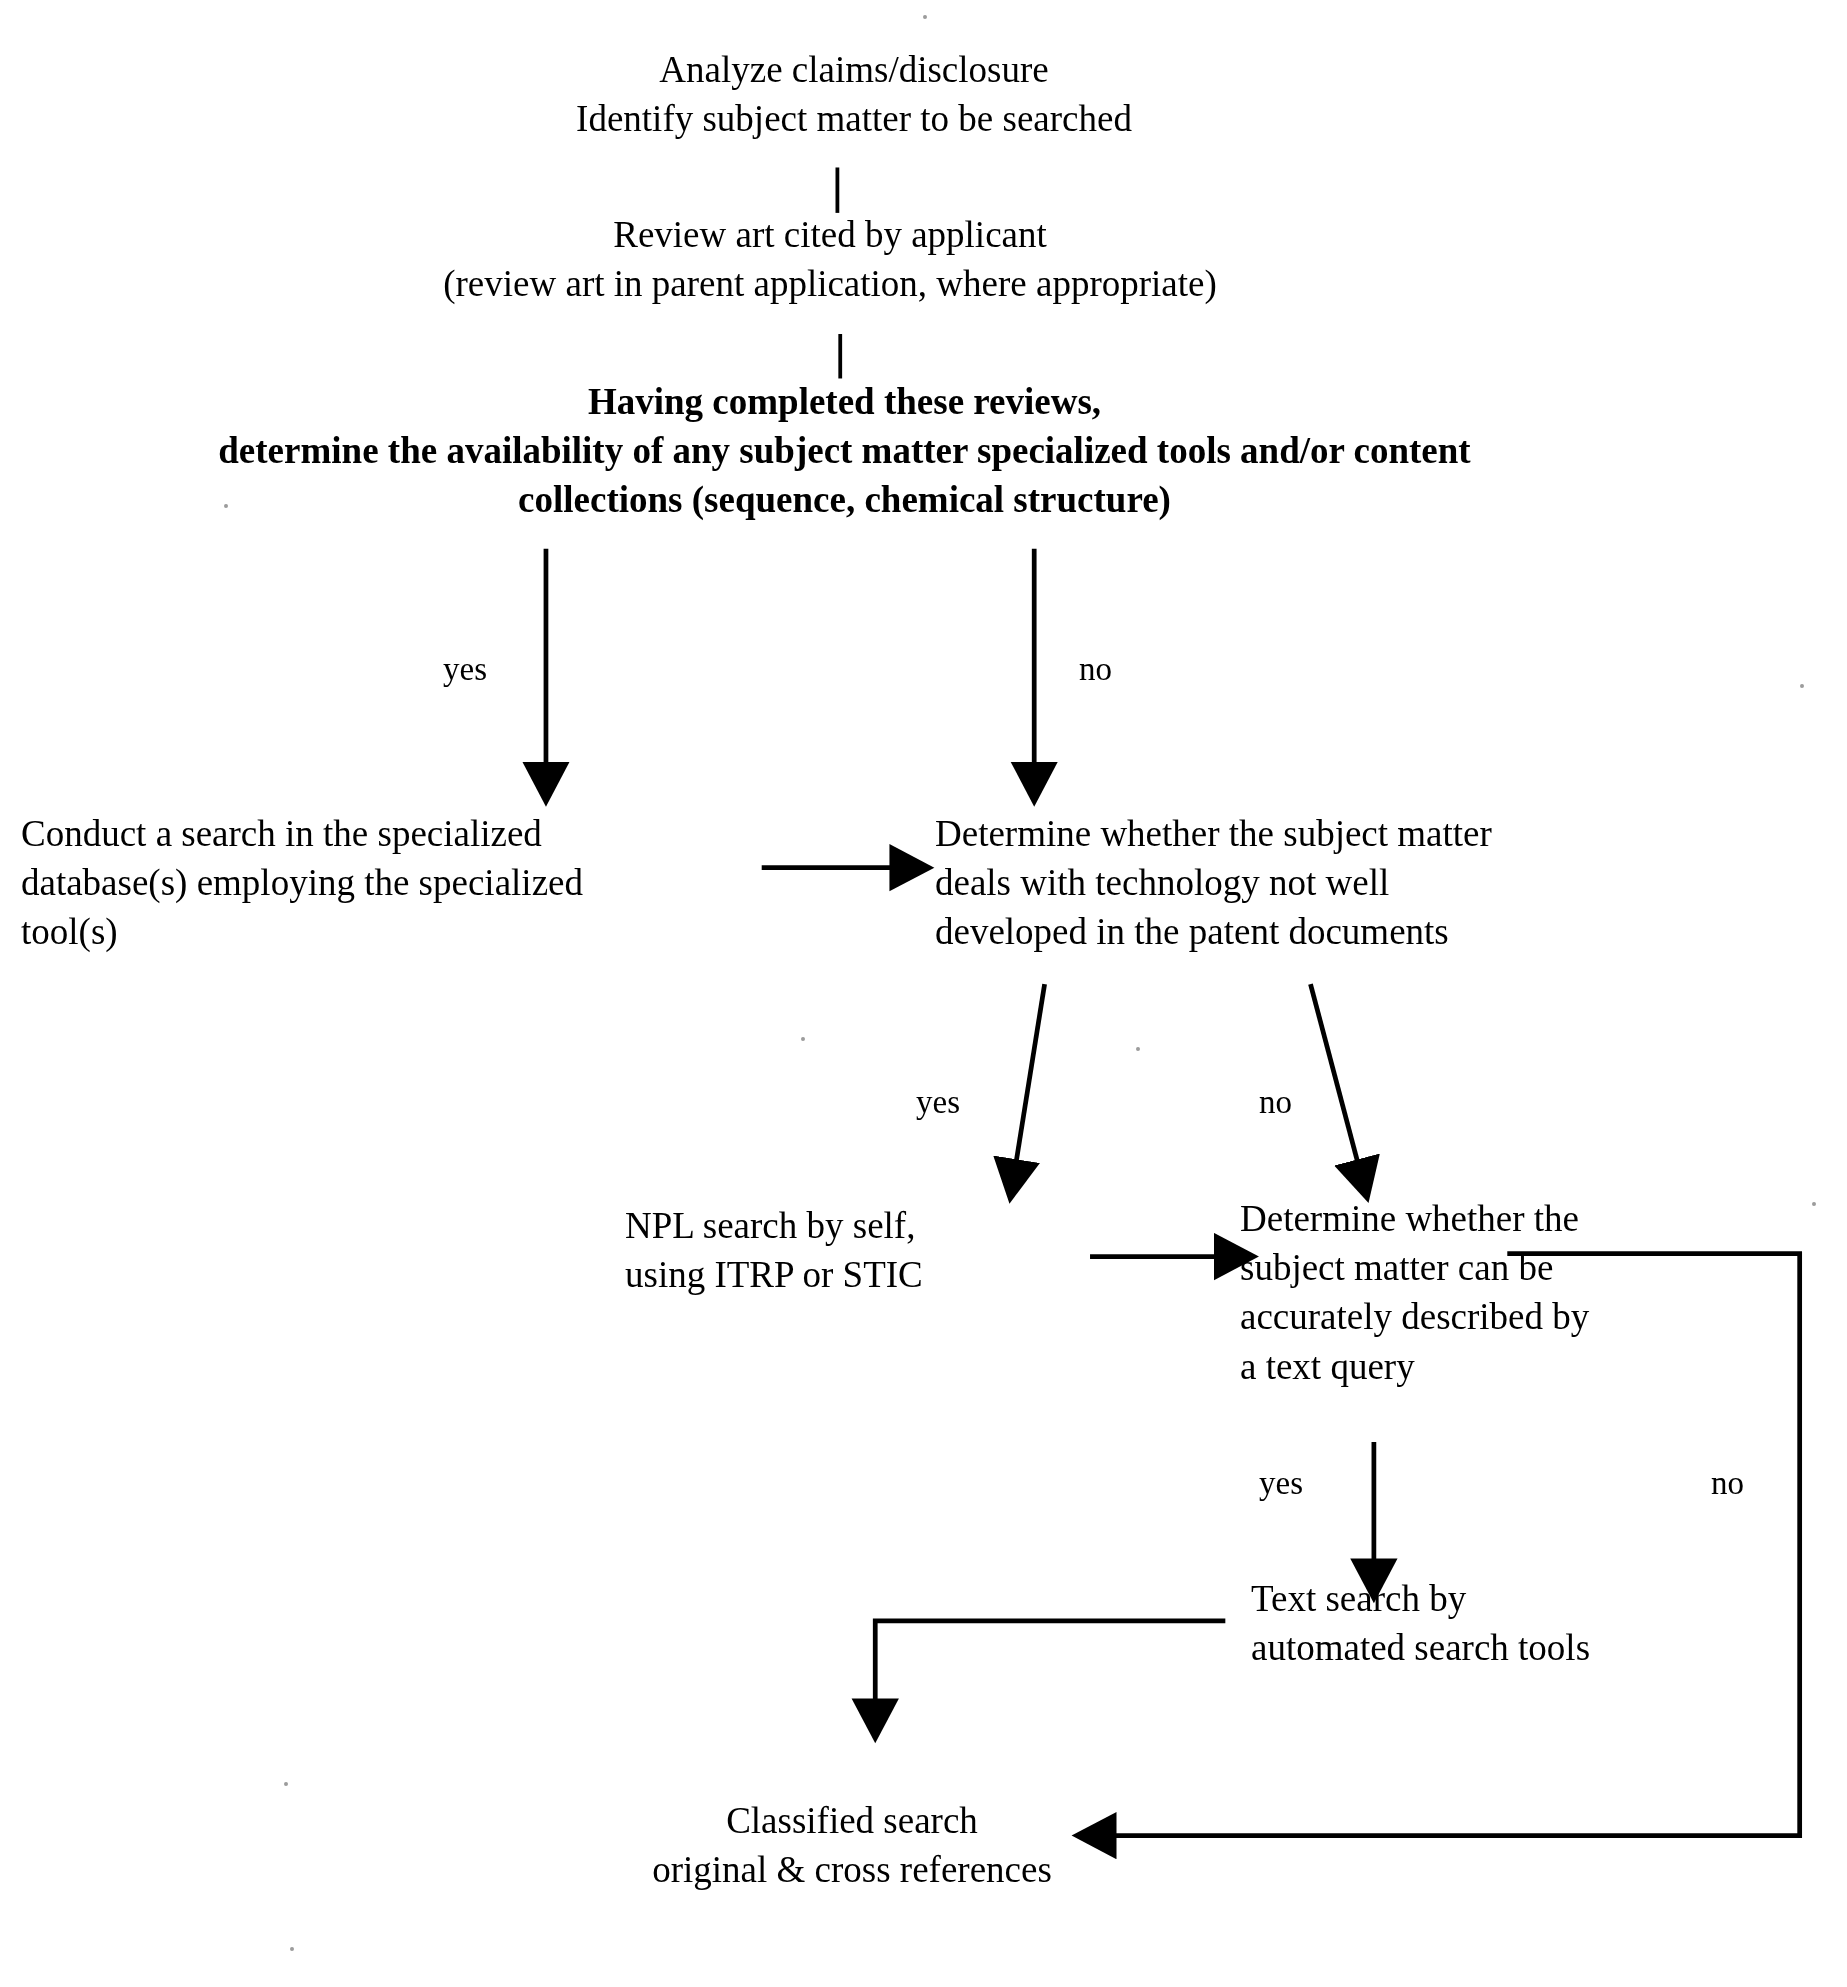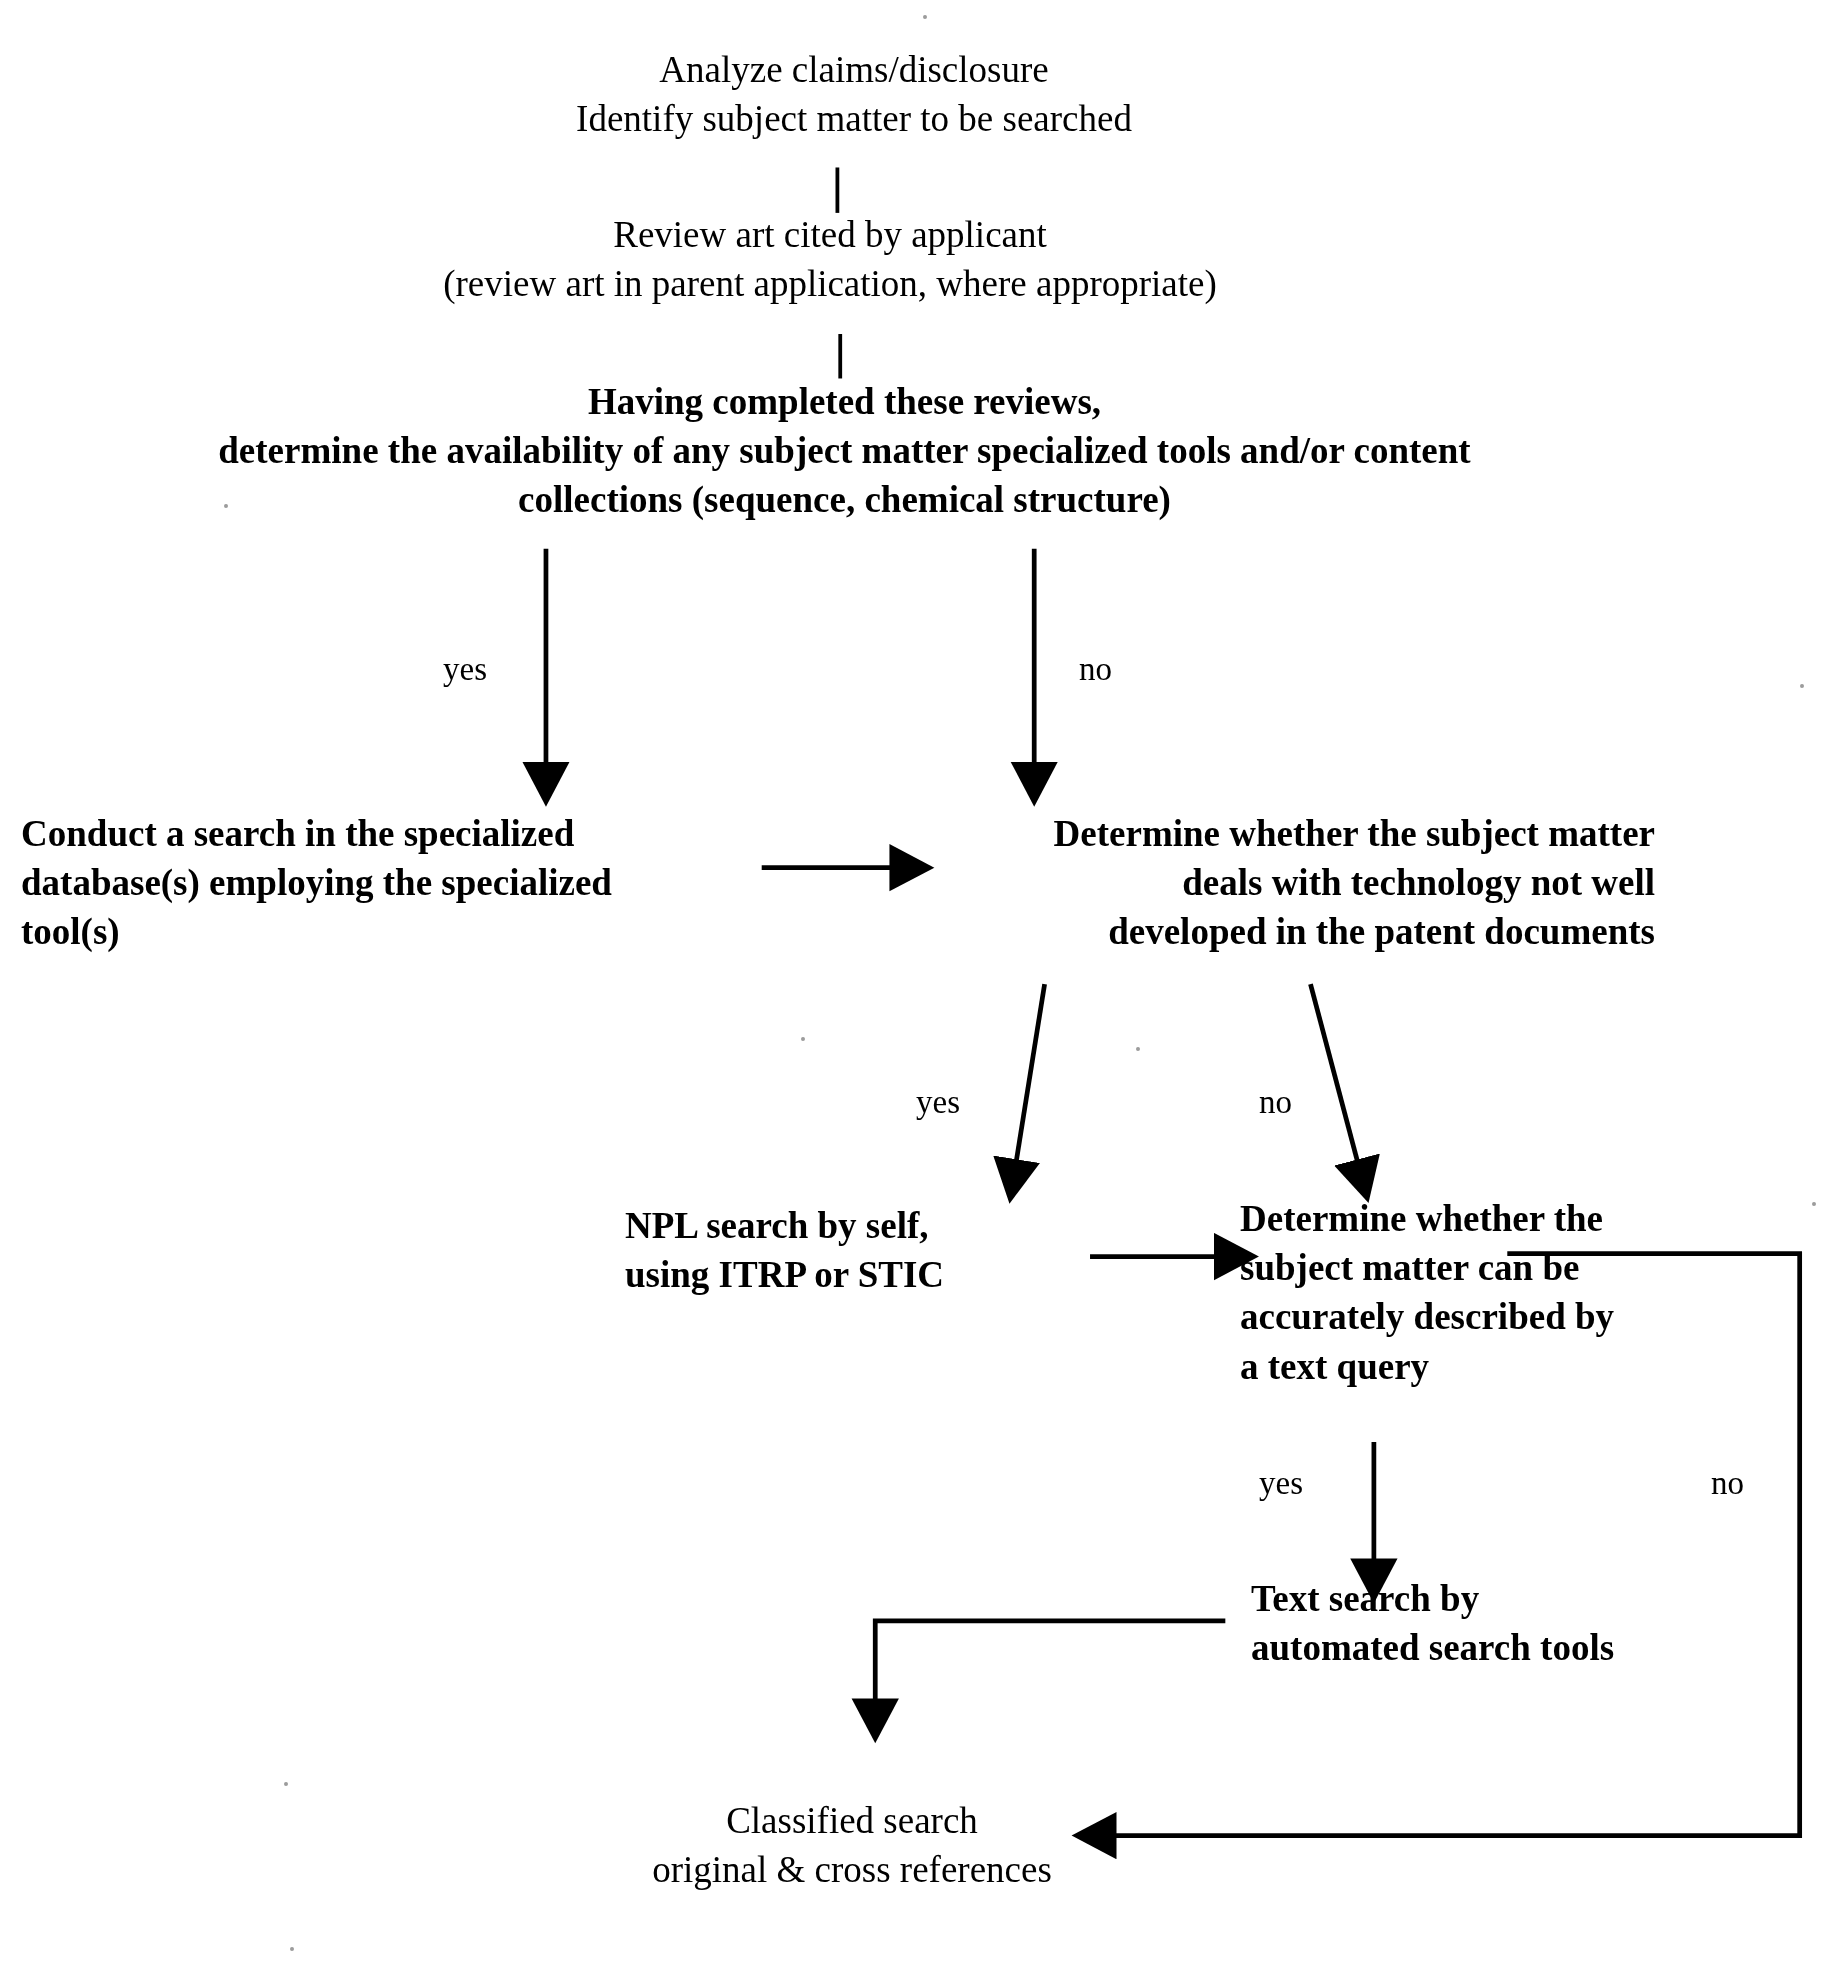--- a/index.html
+++ b/index.html
@@ -17,21 +17,21 @@
     overflow: hidden;
   }
   .node {
     position: absolute;
     font-size: 37px;
     line-height: 1.33;
     color: #000;
     white-space: pre-line;
   }
   .node.center { text-align: center; }
-  .node.left   { text-align: left; font-weight: bold; }
+  .node.left   { text-align: left; }
   .node.bold   { font-weight: bold; }
   .edge-label {
     position: absolute;
     font-size: 33px;
     line-height: 1;
     color: #000;
   }
   .lines {
     position: absolute;
     left: 0;
@@ -91,21 +91,21 @@
 (review art in parent application, where appropriate)</div>
 
   <div class="node center bold" style="left:45px; top:377px; width:1599px;">Having completed these reviews,
 determine the availability of any subject matter specialized tools and/or content
 collections (sequence, chemical structure)</div>
 
   <div class="node left" style="left:21px; top:809px; width:757px;">Conduct a search in the specialized
 database(s) employing the specialized
 tool(s)</div>
 
-  <div class="node left" style="left:907px; top:809px; width:748px;text-align:right;">Determine whether the subject matter
+  <div class="node left" style="left:935px; top:809px; width:748px;">Determine whether the subject matter
 deals with technology not well
 developed in the patent documents</div>
 
   <div class="node left" style="left:625px; top:1194px; width:492px;margin-top:7px;">NPL search by self,
 using ITRP or STIC</div>
 
   <div class="node left" style="left:1240px; top:1194px; width:473px;">Determine whether the
 subject matter can be
 accurately described by
 a text query</div>

